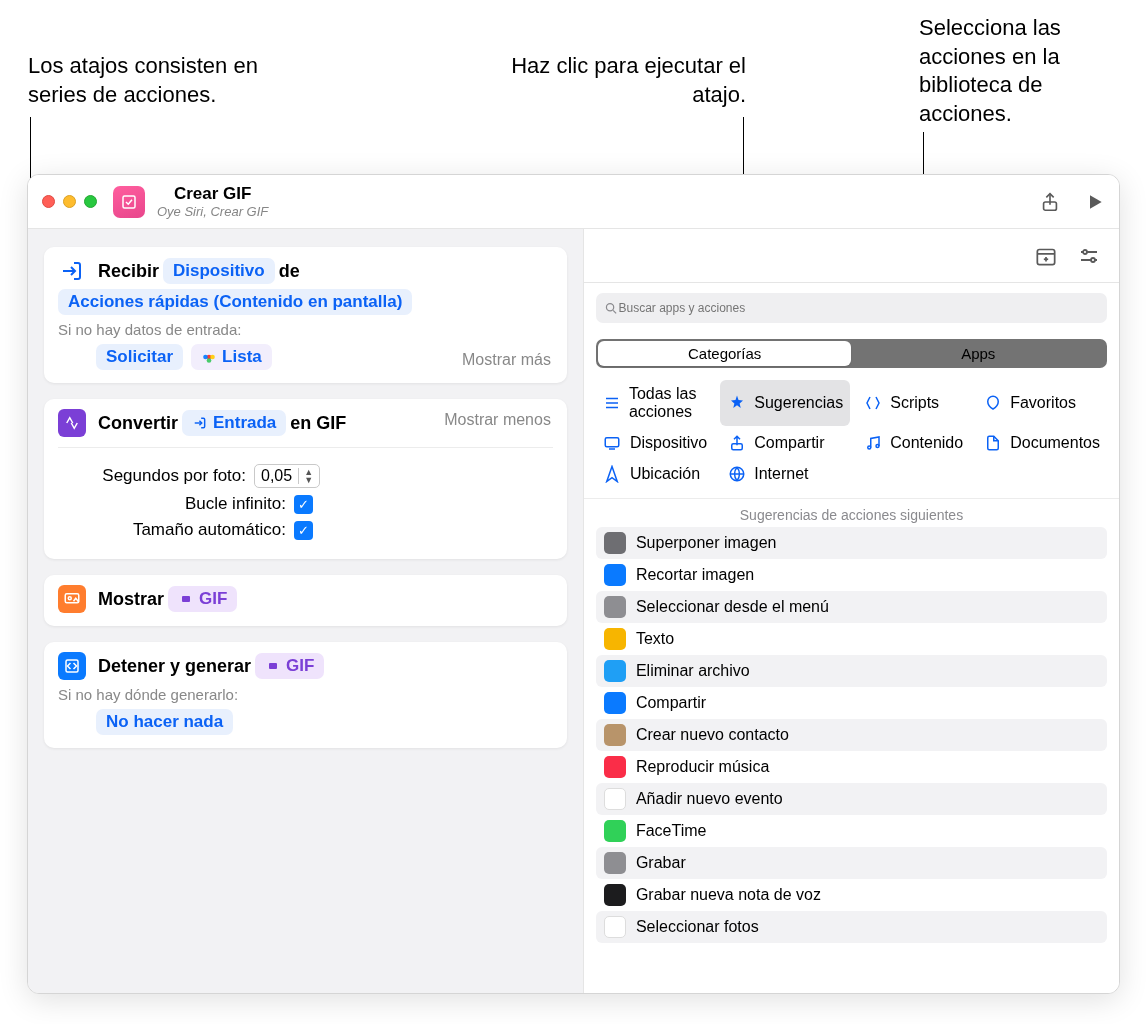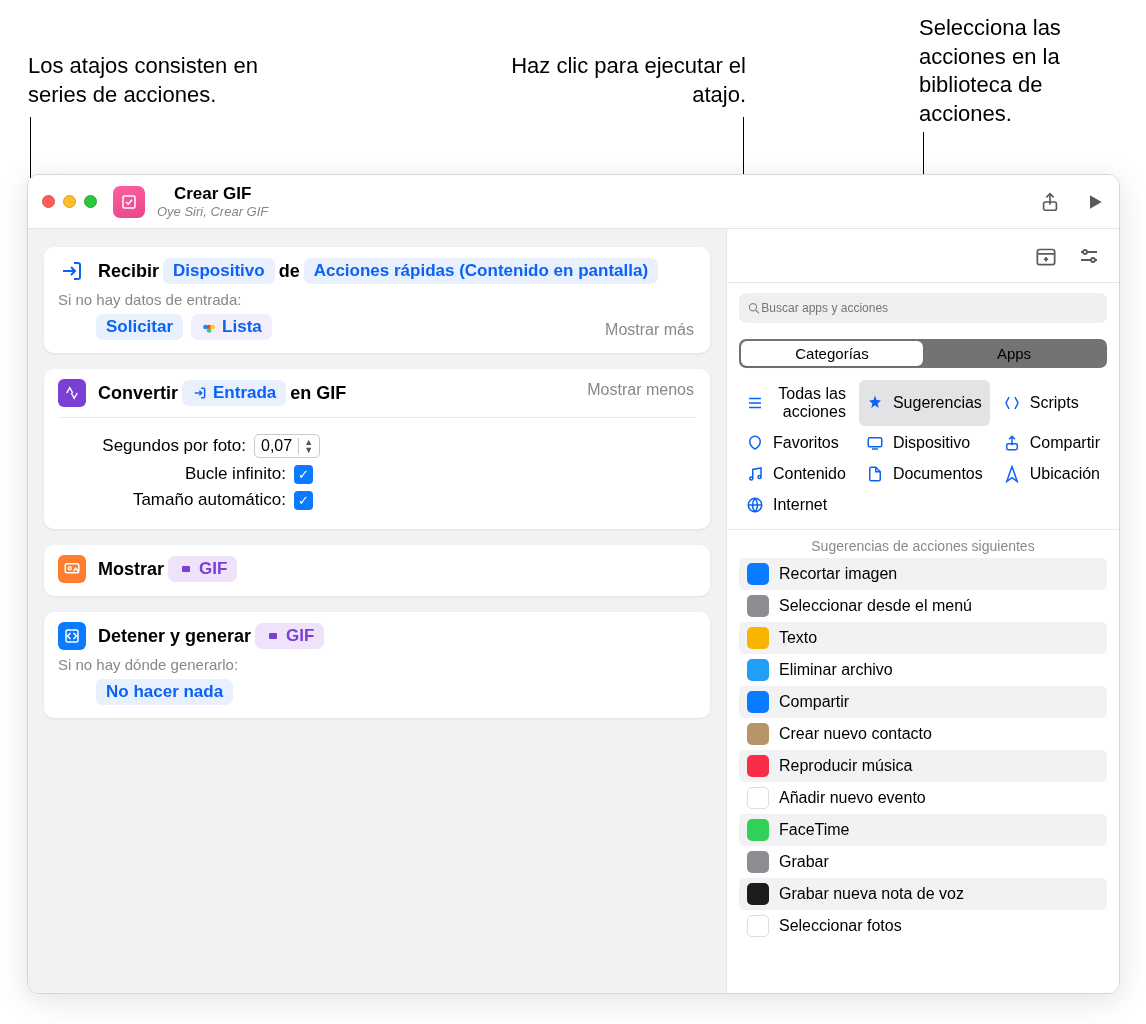--- a/index.html
+++ b/index.html
@@ -46,21 +46,21 @@
 .checkbox { width: 19px; height: 19px; background: #0a7aff; border-radius: 4px; display: inline-flex; align-items: center; justify-content: center; color: #fff; font-size: 13px; }
 
 
 .sidebar-tools { height: 54px; display: flex; align-items: center; justify-content: flex-end; gap: 18px; padding: 0 18px; border-bottom: 1px solid #e5e5e5; }
 .search-box { margin: 10px 12px; background: #efeff1; border-radius: 7px; height: 30px; display: flex; align-items: center; padding: 0 8px; }
 .search-box input { border: none; background: transparent; font-size: 12px; color: #8a8a8e; outline: none; width: 100%; }
 .seg { margin: 6px 12px; background: #737373; border-radius: 7px; display: flex; padding: 2px; }
 .seg-btn { flex: 1; text-align: center; font-size: 15px; padding: 4px 0; border-radius: 6px; cursor: pointer; }
 .seg-btn.active { background: #fff; box-shadow: 0 1px 2px rgba(0,0,0,0.1); font-weight: 500; }
 
-.cat-grid { display: grid; grid-template-columns: 1fr 1fr 1fr; gap: 2px 6px; padding: 6px 12px 10px; text-align: right; }
+.cat-grid { display: grid; grid-template-columns: 1fr 1fr 1fr 1fr; gap: 2px 6px; padding: 6px 12px 10px; }
 .cat-item { display: flex; align-items: center; gap: 8px; font-size: 16px; padding: 5px 7px; border-radius: 6px; cursor: pointer; }
 .cat-item.sel { background: #e3e3e5; }
 .cat-icon { width: 19px; height: 19px; display: flex; align-items: center; justify-content: center; color: #0b62f5; }
 
 .section-hdr { text-align: center; font-size: 14px; color: #8a8a8e; padding: 8px 0 4px; border-top: 1px solid #ececec; }
 .sugg-list { padding: 0 12px 12px; }
 .sugg { display: flex; align-items: center; gap: 10px; padding: 5px 8px; border-radius: 6px; font-size: 16px; }
 .sugg:nth-child(odd) { background: #f2f2f4; }
 .sugg-icon { width: 22px; height: 22px; border-radius: 5px; display: flex; align-items: center; justify-content: center; flex-shrink: 0; font-size: 12px; color: #fff; }
 
@@ -173,21 +173,21 @@
                 </svg>
             </span>
             <span>Entrada</span>
           </span>
           <span>en GIF</span>
         </div>
         <div class="card-params">
           <div class="param-row" style="justify-content:flex-start;">
             <span class="param-label" style="width:150px;">Segundos por foto:</span>
             <span class="stepper">
-              <span>0,07</span>
+              <span>0,05</span>
               <span class="stepper-arrows">
                   <span>▲</span>
                   <span>▼</span>
                 </span>
             </span>
           </div>
           <div class="param-row">
             <span class="param-label" style="width:190px;">Bucle infinito:</span>
             <span class="checkbox">✓</span>
           </div>
@@ -364,20 +364,24 @@
                 <path d="M3 12h18M12 3a14 14 0 010 18M12 3a14 14 0 000 18"></path>
               </svg>
             </span>
             <span>Internet</span>
           </div>
         </div>
 
       <div class="section-hdr">Sugerencias de acciones siguientes</div>
       <div class="sugg-list" id="sugg-list">
           <div class="sugg">
+            <span class="sugg-icon" style="background:#6e6e72;"></span>
+            <span>Superponer imagen</span>
+          </div>
+          <div class="sugg">
             <span class="sugg-icon" style="background:#0a7aff;"></span>
             <span>Recortar imagen</span>
           </div>
           <div class="sugg">
             <span class="sugg-icon" style="background:#8e8e92;"></span>
             <span>Seleccionar desde el menú</span>
           </div>
           <div class="sugg">
             <span class="sugg-icon" style="background:#f7b500;"></span>
             <span>Texto</span>

